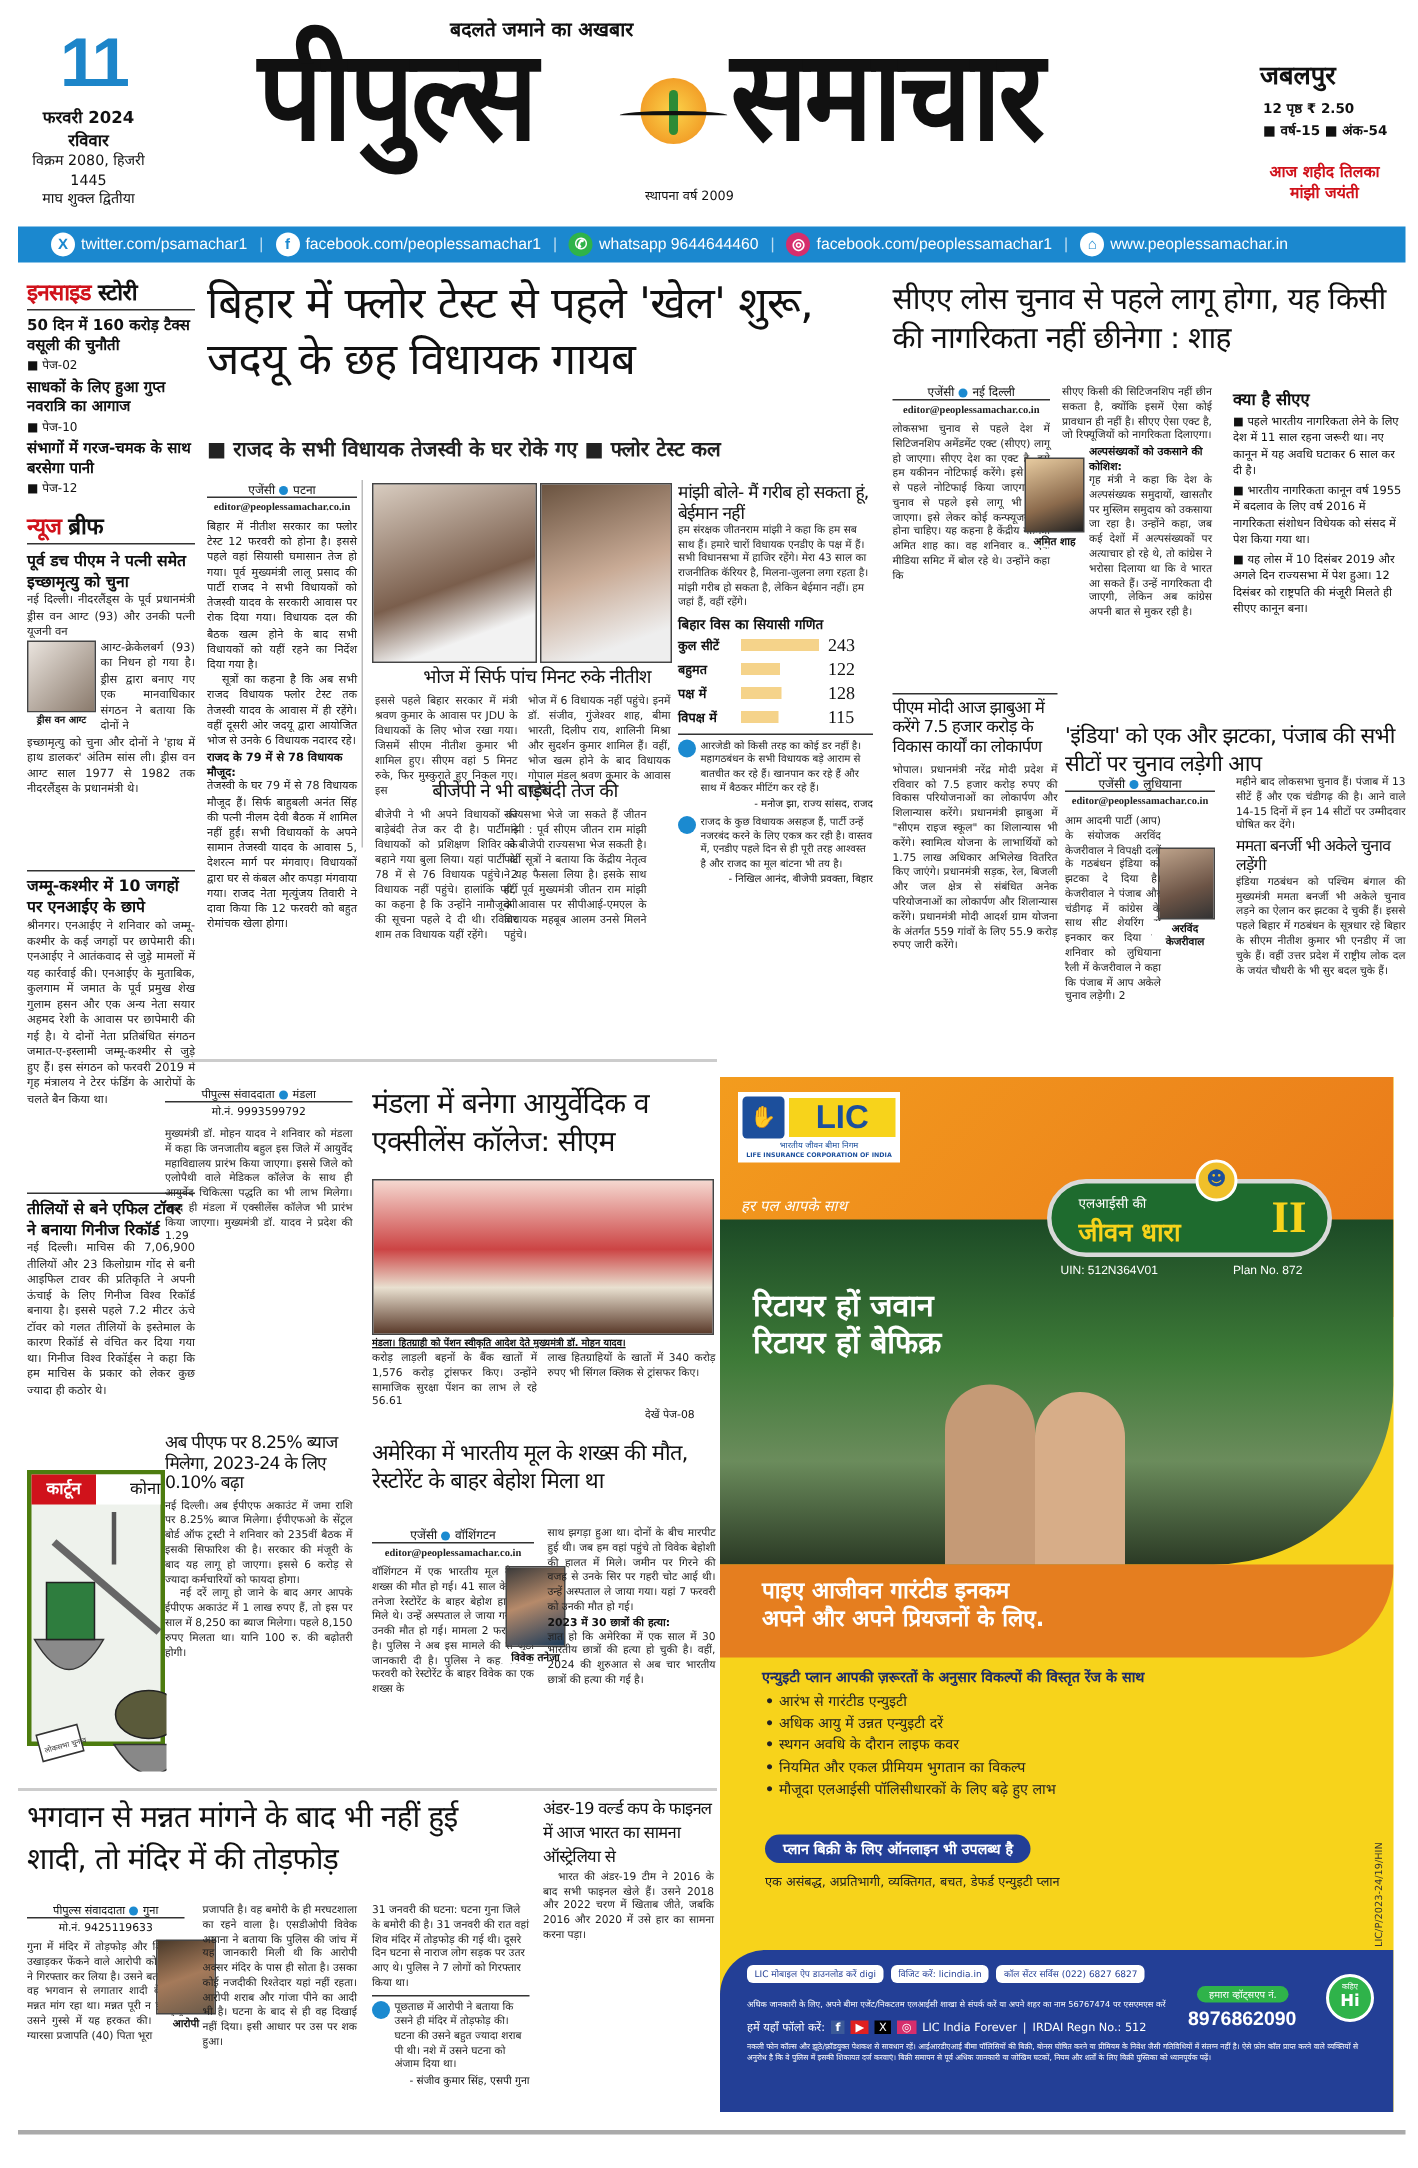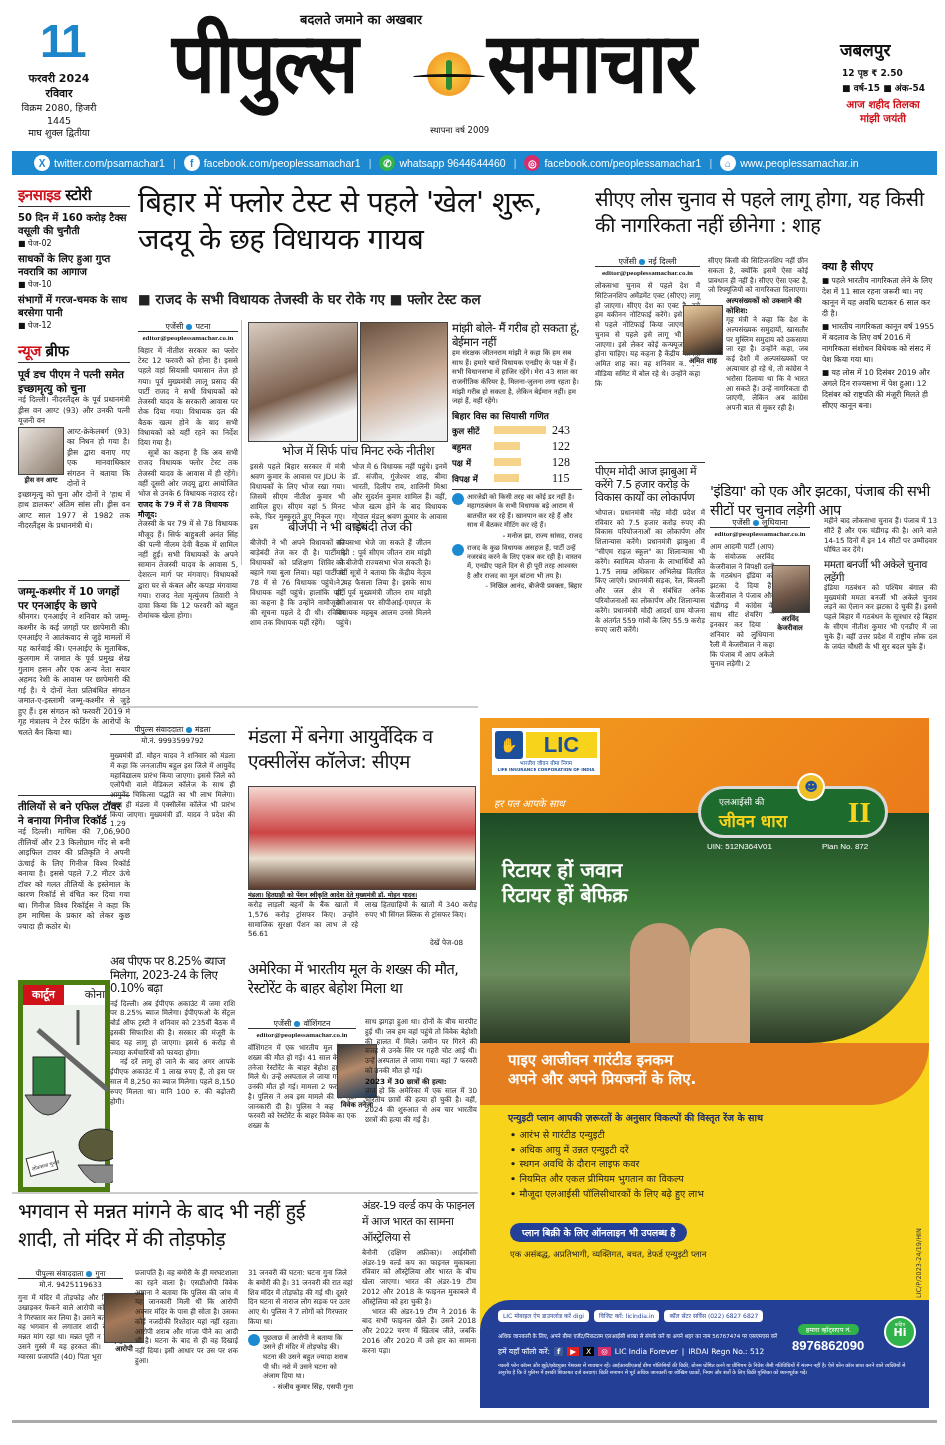--- a/index.html
+++ b/index.html
@@ -16,21 +16,21 @@
 .red{color:#d0121b}
 
 #date-num{left:40px;top:14px;font-size:46px;font-weight:bold;color:#1d85c9;font-family:"Liberation Sans",sans-serif;letter-spacing:-2px}
 #masthead-left{left:18px;top:72px;width:82px;text-align:center;font-size:9.5px;line-height:1.35;font-weight:bold}
 #logo{left:172px;top:22px;width:595px;height:100px}
 #logo .t{font-size:76px;font-weight:bold;line-height:1;letter-spacing:-2px;color:#111;font-family:"DejaVu Sans",sans-serif;transform:scaleY(1.1);transform-origin:top}
 #tagline{left:300px;top:10px;font-size:13px;font-weight:bold}
 #estd{left:430px;top:124px;font-size:8.5px}
 #city{left:840px;top:38px;font-size:17px;font-weight:bold}
 #pages{left:842px;top:66px;font-size:9px;font-weight:bold;line-height:1.7}
-#special{left:838px;top:97px;width:90px;font-size:10.5px;font-weight:bold;line-height:1.35;color:#d0121b;text-align:center}
+#special{left:838px;top:108px;width:90px;font-size:10.5px;font-weight:bold;line-height:1.35;color:#d0121b;text-align:center}
 #social{left:12px;top:151px;width:925px;height:24px;background:#1b88cf;display:flex;align-items:center;padding-left:22px;gap:8px;color:#fff;font-size:10.5px;font-family:"Liberation Sans",sans-serif}
 #social .item{display:flex;align-items:center;gap:4px}
 #social .ic{width:16px;height:16px;border-radius:50%;background:#fff;color:#1b88cf;font-size:10px;display:flex;align-items:center;justify-content:center;font-weight:bold}
 #social .sep{opacity:.7}
 
 .sec-title{font-size:15px;font-weight:bold;letter-spacing:-0.5px}
 .inside-item{font-size:10px;font-weight:bold;line-height:1.3}
 .pg{font-size:8px}
 .brief-h{font-size:10.5px;font-weight:bold;line-height:1.35}
 
@@ -139,21 +139,21 @@
   <div class="brief-h">जम्मू-कश्मीर में 10 जगहों पर एनआईए के छापे</div>
   <div class="body" style="font-size:7.6px">श्रीनगर। एनआईए ने शनिवार को जम्मू-कश्मीर के कई जगहों पर छापेमारी की। एनआईए ने आतंकवाद से जुड़े मामलों में यह कार्रवाई की। एनआईए के मुताबिक, कुलगाम में जमात के पूर्व प्रमुख शेख गुलाम हसन और एक अन्य नेता सयार अहमद रेशी के आवास पर छापेमारी की गई है। ये दोनों नेता प्रतिबंधित संगठन जमात-ए-इस्लामी जम्मू-कश्मीर से जुड़े हुए हैं। इस संगठन को फरवरी 2019 में गृह मंत्रालय ने टेरर फंडिंग के आरोपों के चलते बैन किया था।</div>
 </div>
 
 <div class="abs" style="left:18px;top:795px;width:112px">
   <div class="rule" style="margin-bottom:3px"></div>
   <div class="brief-h">तीलियों से बने एफिल टॉवर ने बनाया गिनीज रिकॉर्ड</div>
   <div class="body" style="font-size:7.6px">नई दिल्ली। माचिस की 7,06,900 तीलियों और 23 किलोग्राम गोंद से बनी आइफिल टावर की प्रतिकृति ने अपनी ऊंचाई के लिए गिनीज विश्व रिकॉर्ड बनाया है। इससे पहले 7.2 मीटर ऊंचे टॉवर को गलत तीलियों के इस्तेमाल के कारण रिकॉर्ड से वंचित कर दिया गया था। गिनीज विश्व रिकॉर्ड्स ने कहा कि हम माचिस के प्रकार को लेकर कुछ ज्यादा ही कठोर थे।</div>
 </div>
 
-<div class="abs" style="left:18px;top:980px;width:92px;height:212px;border:5px solid #4d7c0f;background:#eef2ec">
+<div class="abs" style="left:18px;top:980px;width:92px;height:184px;border:3px solid #4d7c0f;background:#eef2ec">
   <div style="display:flex;height:20px">
     <div style="flex:1;background:#d0121b;color:#fff;font-weight:bold;font-size:11px;text-align:center;line-height:20px">कार्टून</div>
     <div style="flex:1;background:#fff;font-weight:normal;font-size:11px;text-align:right;line-height:20px">कोना</div>
   </div>
   <svg width="90" height="178">
     <line x1="55" y1="5" x2="55" y2="40" stroke="#555" stroke-width="3"></line>
     <line x1="15" y1="25" x2="85" y2="85" stroke="#666" stroke-width="5"></line>
     <path d="M2,90 Q25,130 48,90 Z" fill="#8a8a8a" stroke="#333"></path>
     <rect x="10" y="52" width="32" height="38" fill="#2e7d3e" stroke="#222"></rect>
     <path d="M55,160 Q80,200 105,160 Z" fill="#888" stroke="#333"></path>
@@ -323,21 +323,20 @@
   <div class="rule" style="margin:3px 0"></div>
   <div style="display:flex;gap:3px">
       <span style="width:12px;height:12px;border-radius:50%;background:#1b8ad0;flex-shrink:0"></span>
       <div class="body" style="font-size:7px;text-align:left">पूछताछ में आरोपी ने बताया कि उसने ही मंदिर में तोड़फोड़ की। घटना की उसने बहुत ज्यादा शराब पी थी। नशे में उसने घटना को अंजाम दिया था।</div>
     </div>
   <div style="font-size:7px;text-align:right">- संजीव कुमार सिंह, एसपी गुना</div>
 </div>
 
 <div class="abs" style="left:362px;top:1198px;width:114px">
   <div class="hd" style="font-size:11px;line-height:1.45">अंडर-19 वर्ल्ड कप के फाइनल में आज भारत का सामना ऑस्ट्रेलिया से</div>
-  <div class="body" style="font-size:7.1px;margin-top:2px">बेनोनी (दक्षिण अफ्रीका)। आईसीसी अंडर-19 वर्ल्ड कप का फाइनल मुकाबला रविवार को ऑस्ट्रेलिया और भारत के बीच खेला जाएगा। भारत की अंडर-19 टीम 2012 और 2018 के फाइनल मुकाबले में ऑस्ट्रेलिया को हरा चुकी है।</div>
   <div class="body" style="font-size:7.1px;text-indent:10px">भारत की अंडर-19 टीम ने 2016 के बाद सभी फाइनल खेले हैं। उसने 2018 और 2022 चरण में खिताब जीते, जबकि 2016 और 2020 में उसे हार का सामना करना पड़ा।</div>
 </div>
 
 <div id="ad" class="abs">
   <div id="ad-top" class="abs"></div>
   <div id="ad-photo" class="abs">
     <div style="position:absolute;left:150px;top:110px;width:60px;height:120px;border-radius:30px 30px 0 0;background:#c59a76"></div>
     <div style="position:absolute;left:210px;top:115px;width:60px;height:115px;border-radius:30px 30px 0 0;background:#d7ad88"></div>
   </div>
   <div id="ad-orange" class="abs"></div>

